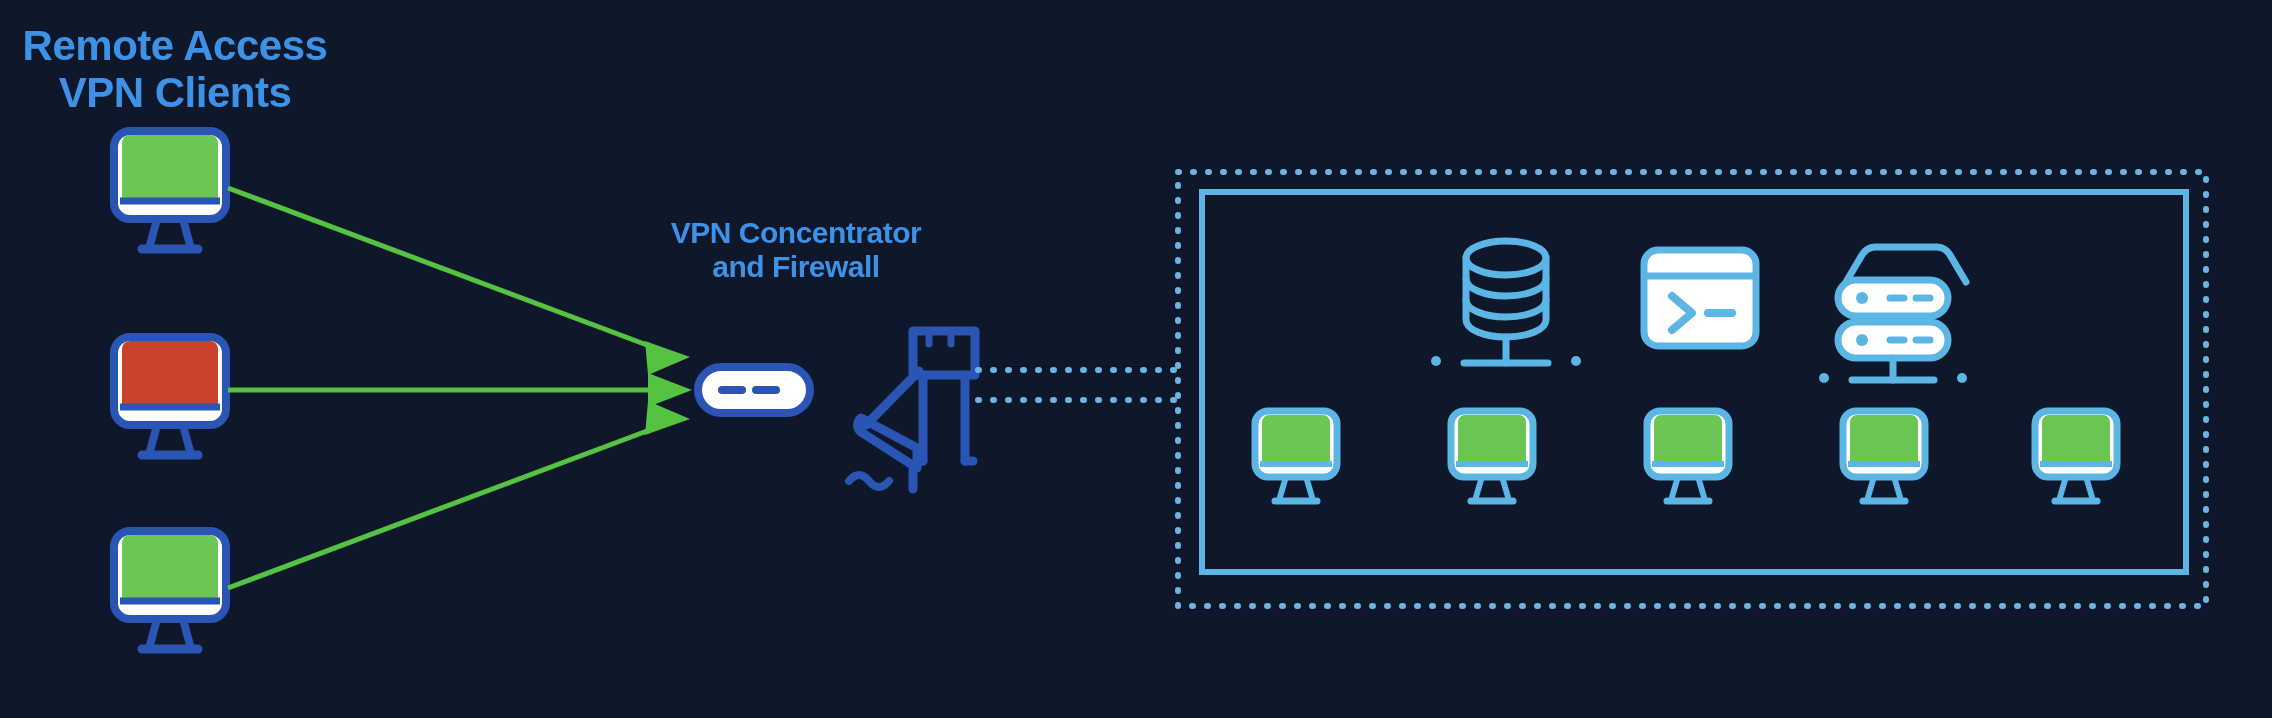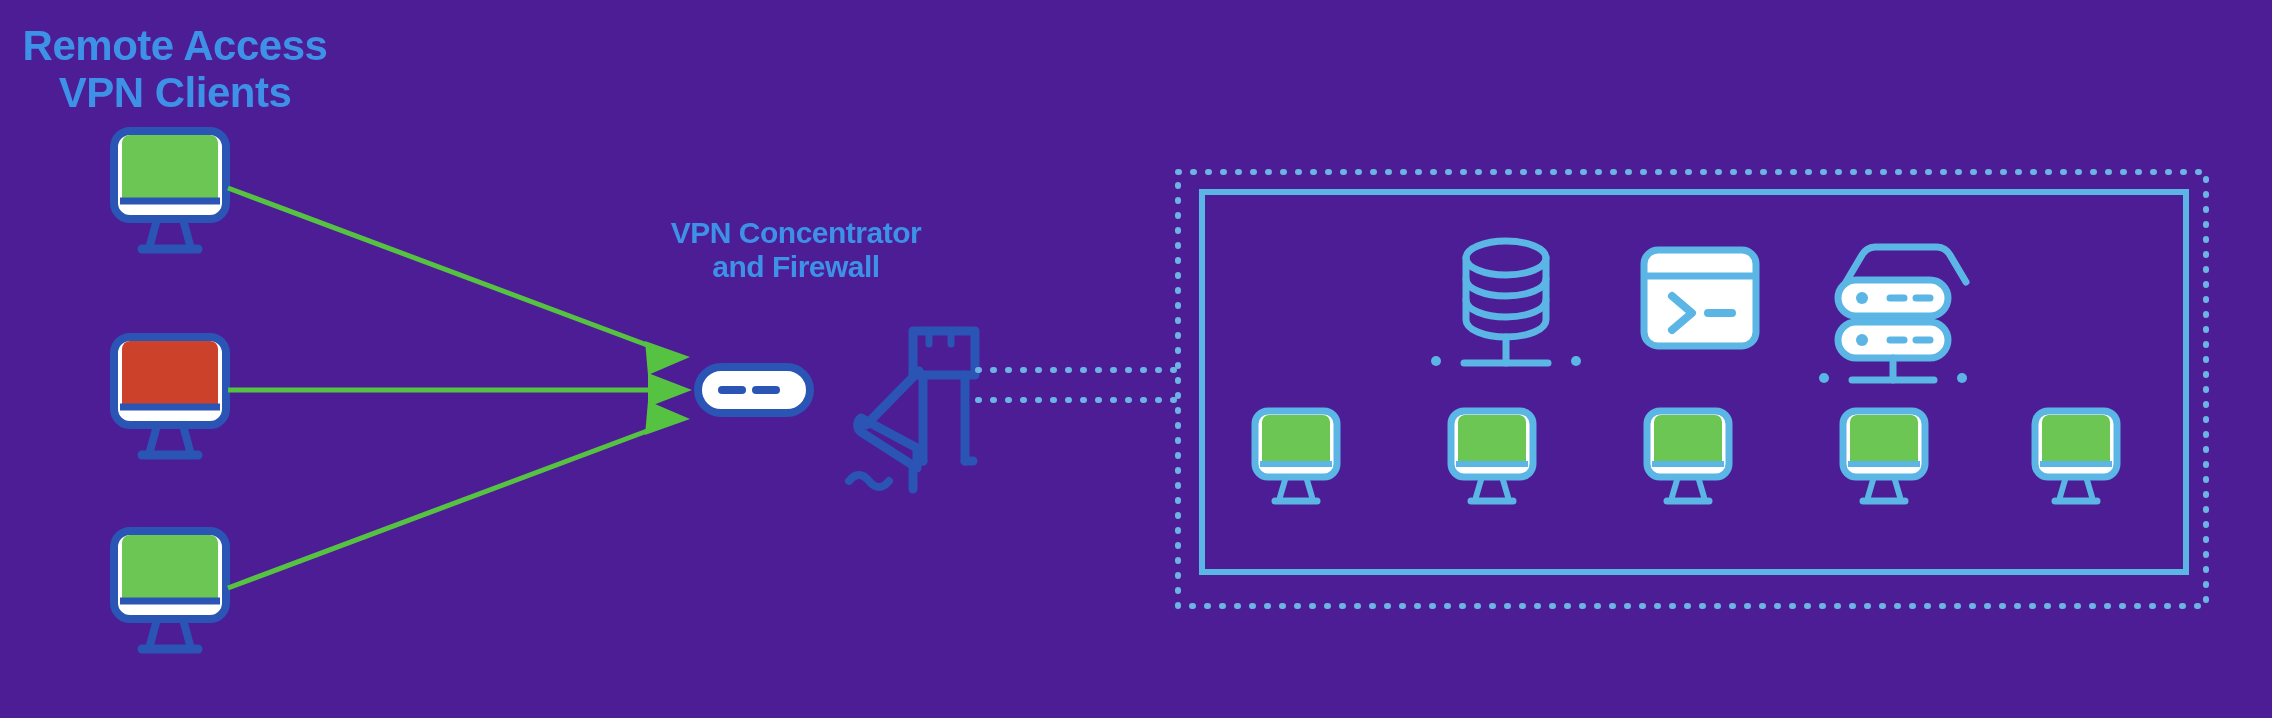--- a/index.html
+++ b/index.html
@@ -7,21 +7,21 @@
     padding: 0;
     background: #fdfdfd;
   }
   body {
     font-family: "Liberation Sans", sans-serif;
   }
   #stage {
     position: relative;
     width: 2272px;
     height: 718px;
-    background: #4c1d95;
+    background: #0f172a;
     overflow: hidden;
   }
   .label {
     position: absolute;
     font-weight: bold;
     line-height: 1.12;
     text-align: center;
     letter-spacing: -0.5px;
     white-space: pre-line;
     user-select: none;

